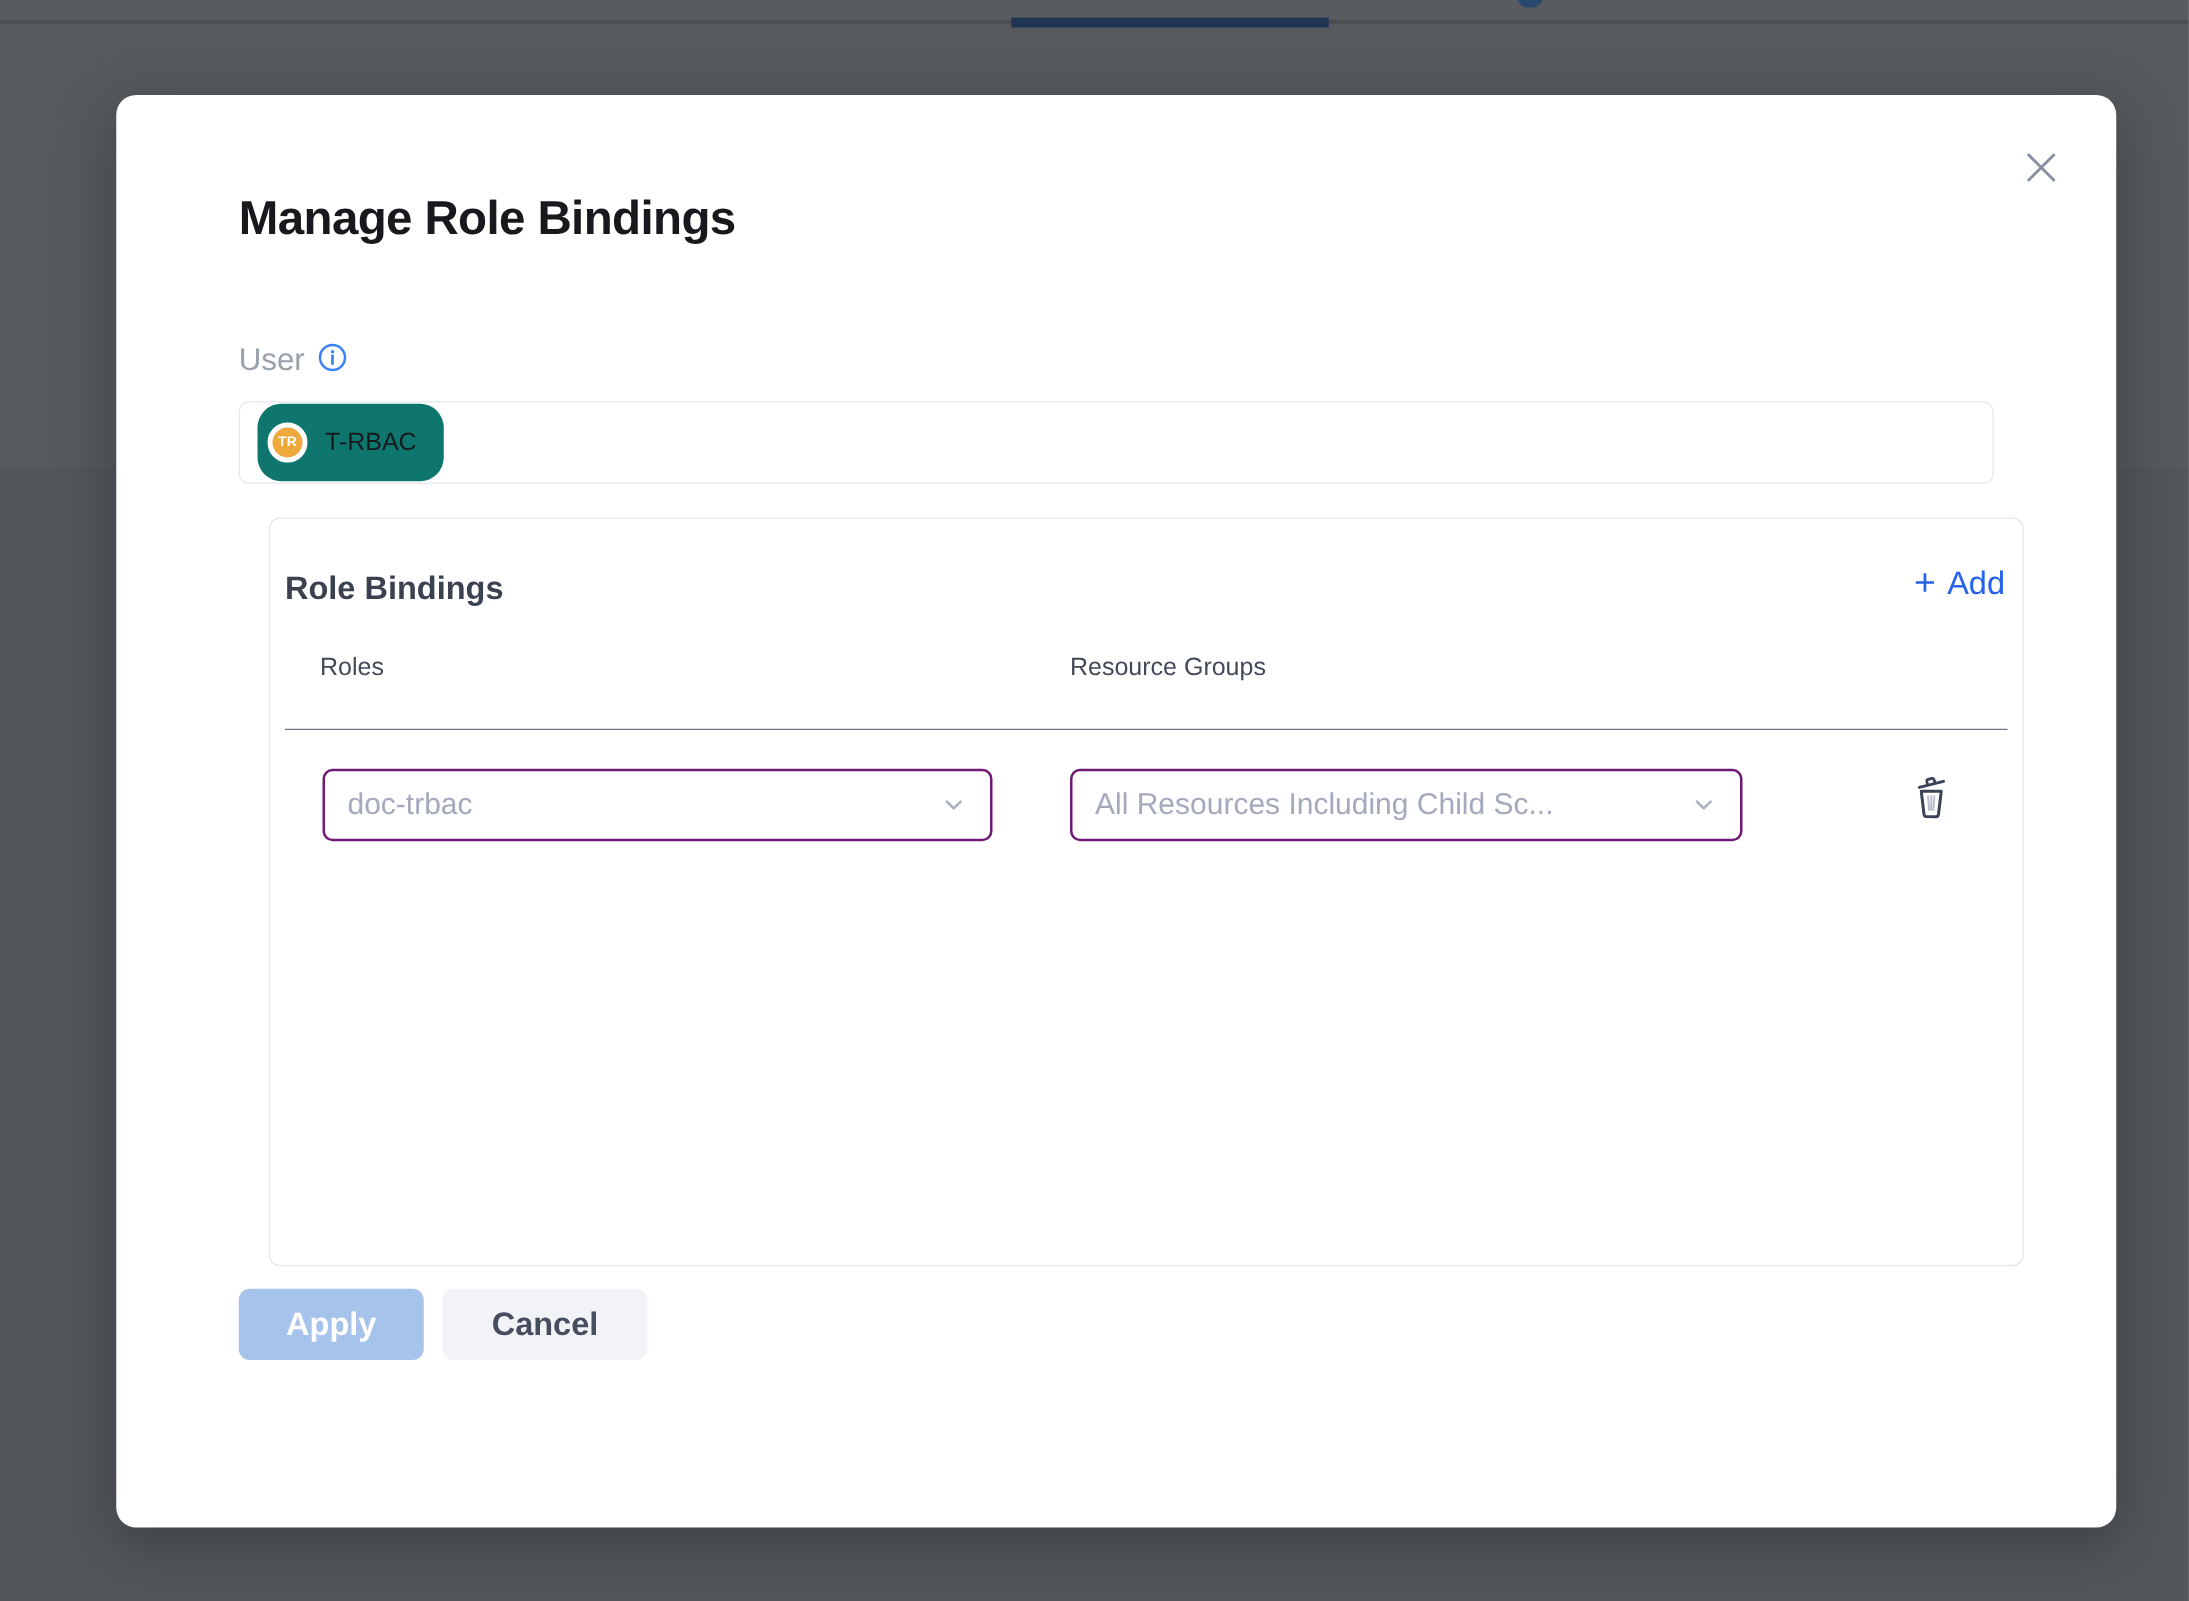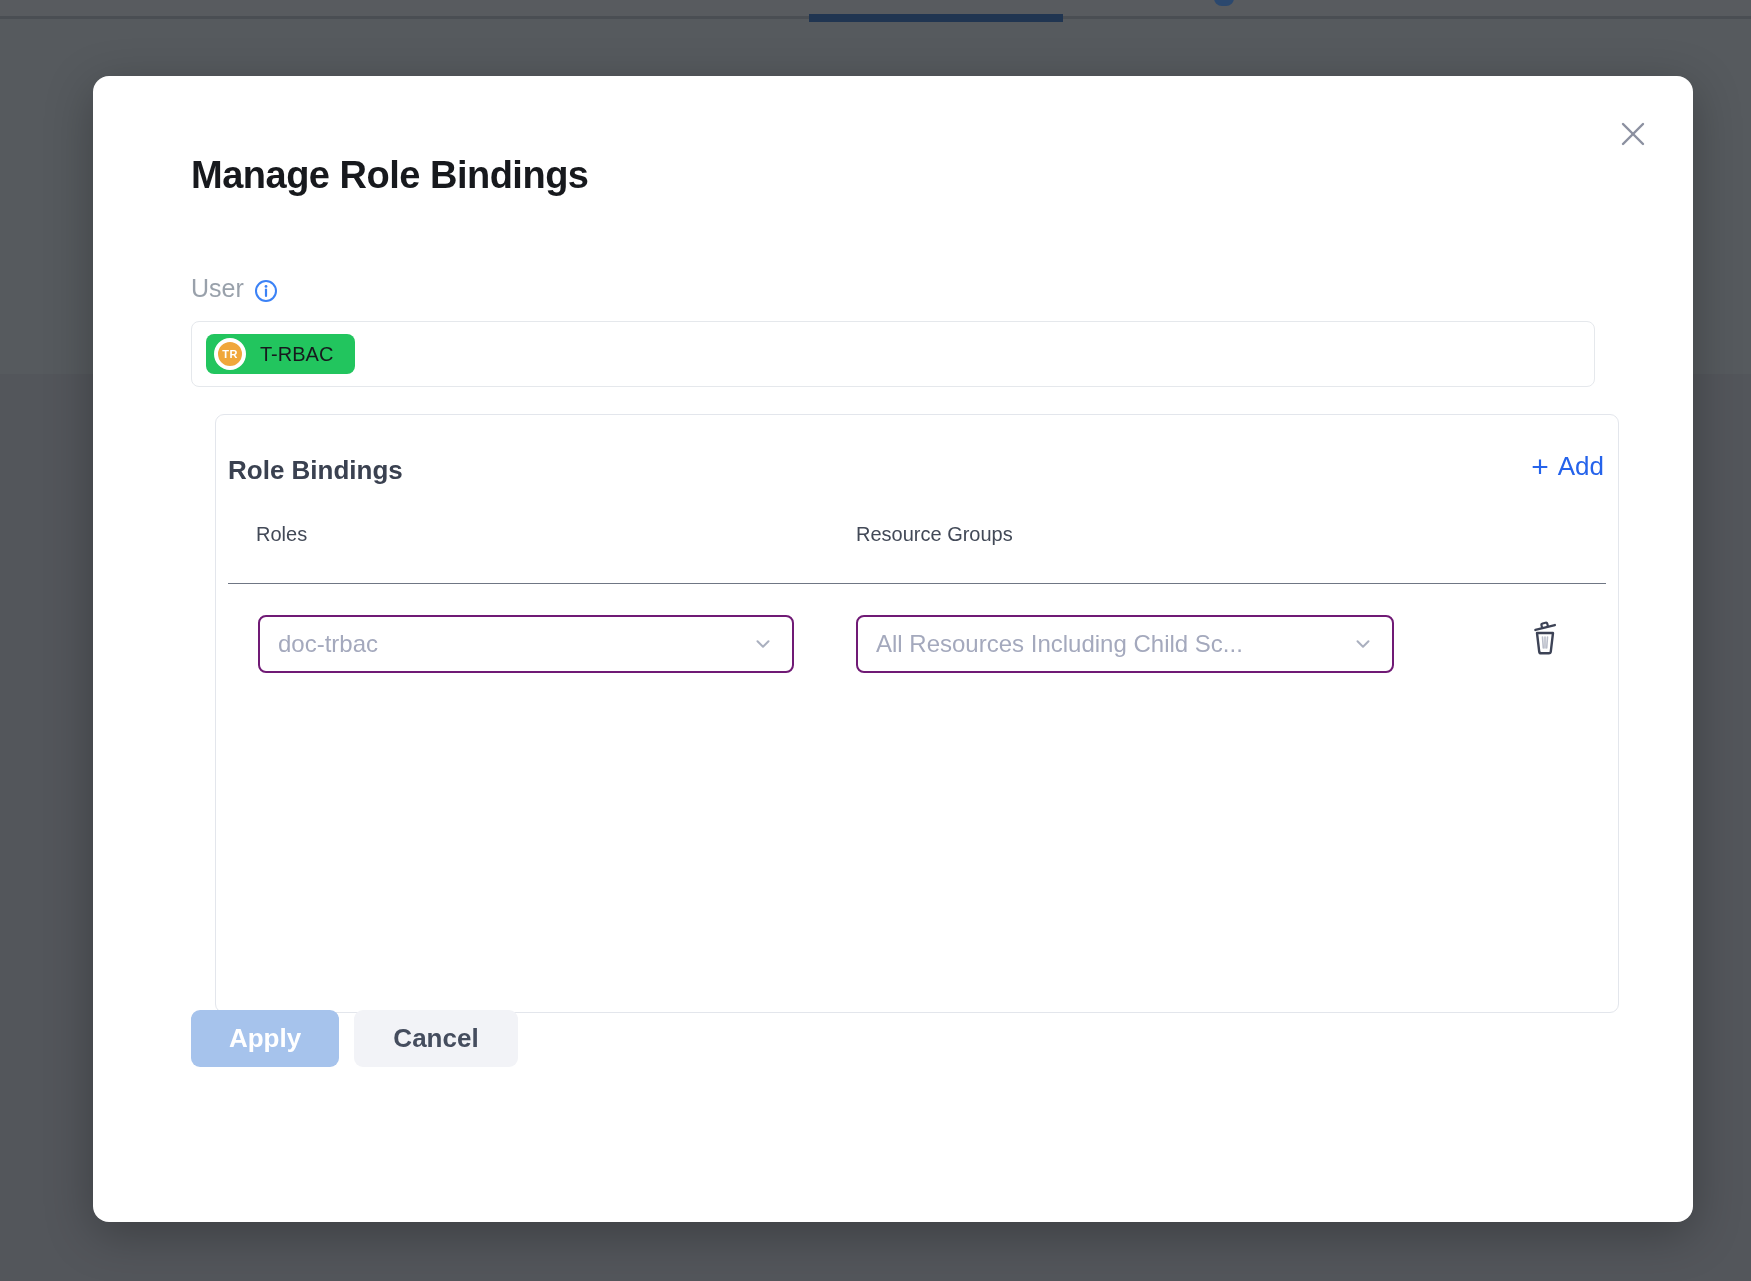--- a/index.html
+++ b/index.html
@@ -30,31 +30,31 @@
   }
   .modal-title {
     position:absolute; left:98px; top:76px;
     font-size:38px; line-height:46px; font-weight:700; color:#17191d;
     letter-spacing:-0.5px;
   }
 
   
   .user-label-row {
     position:absolute; left:98px; top:198px;
-    display:flex; align-items:flex-end; gap:10px;
+    display:flex; align-items:flex-start; gap:10px;
   }
   .user-label { font-size:25px; color:#99a1ab; }
   .user-field {
     position:absolute; left:98px; top:245px; width:1404px; height:66px;
     border:1px solid #e5e8ec; border-radius:8px; background:#ffffff;
     display:flex; align-items:center; padding:0 14px;
   }
   .user-chip {
     display:flex; align-items:center; gap:14px;
-    background:#22c55e; border-radius:8px; height:40px; padding:0 22px 0 8px;
+    background:#0f766e; border-radius:19px; height:62px; padding:0 22px 0 8px;
   }
   .avatar {
     width:32px; height:32px; border-radius:50%;
     background:#f0a73b; border:4px solid #ffffff;
     color:#ffffff; font-size:11px; font-weight:700;
     display:flex; align-items:center; justify-content:center;
     letter-spacing:.3px;
   }
   .chip-name { font-size:20px; color:#17191d; }
 
@@ -97,21 +97,21 @@
     font-size:24px; color:#a4a9bd; white-space:nowrap; overflow:hidden;
   }
   .trash-btn {
     position:absolute; left:1308px; top:202px; width:42px; height:42px;
     background:none; border:none; cursor:pointer;
     display:flex; align-items:center; justify-content:center;
   }
 
   
   .btn {
-    position:absolute; top:934px; height:57px;
+    position:absolute; top:955px; height:57px;
     border:none; border-radius:9px; cursor:pointer;
     font-family:"Liberation Sans","DejaVu Sans",sans-serif;
     font-size:26px; font-weight:700;
     display:flex; align-items:center; justify-content:center;
   }
   .btn-apply  { left:98px;  width:148px; background:#a6c3ec; color:#ffffff; cursor:default; }
   .btn-cancel { left:261px; width:164px; background:#f2f3f7; color:#454d5e; }
 </style>
 </head>
 <body>

